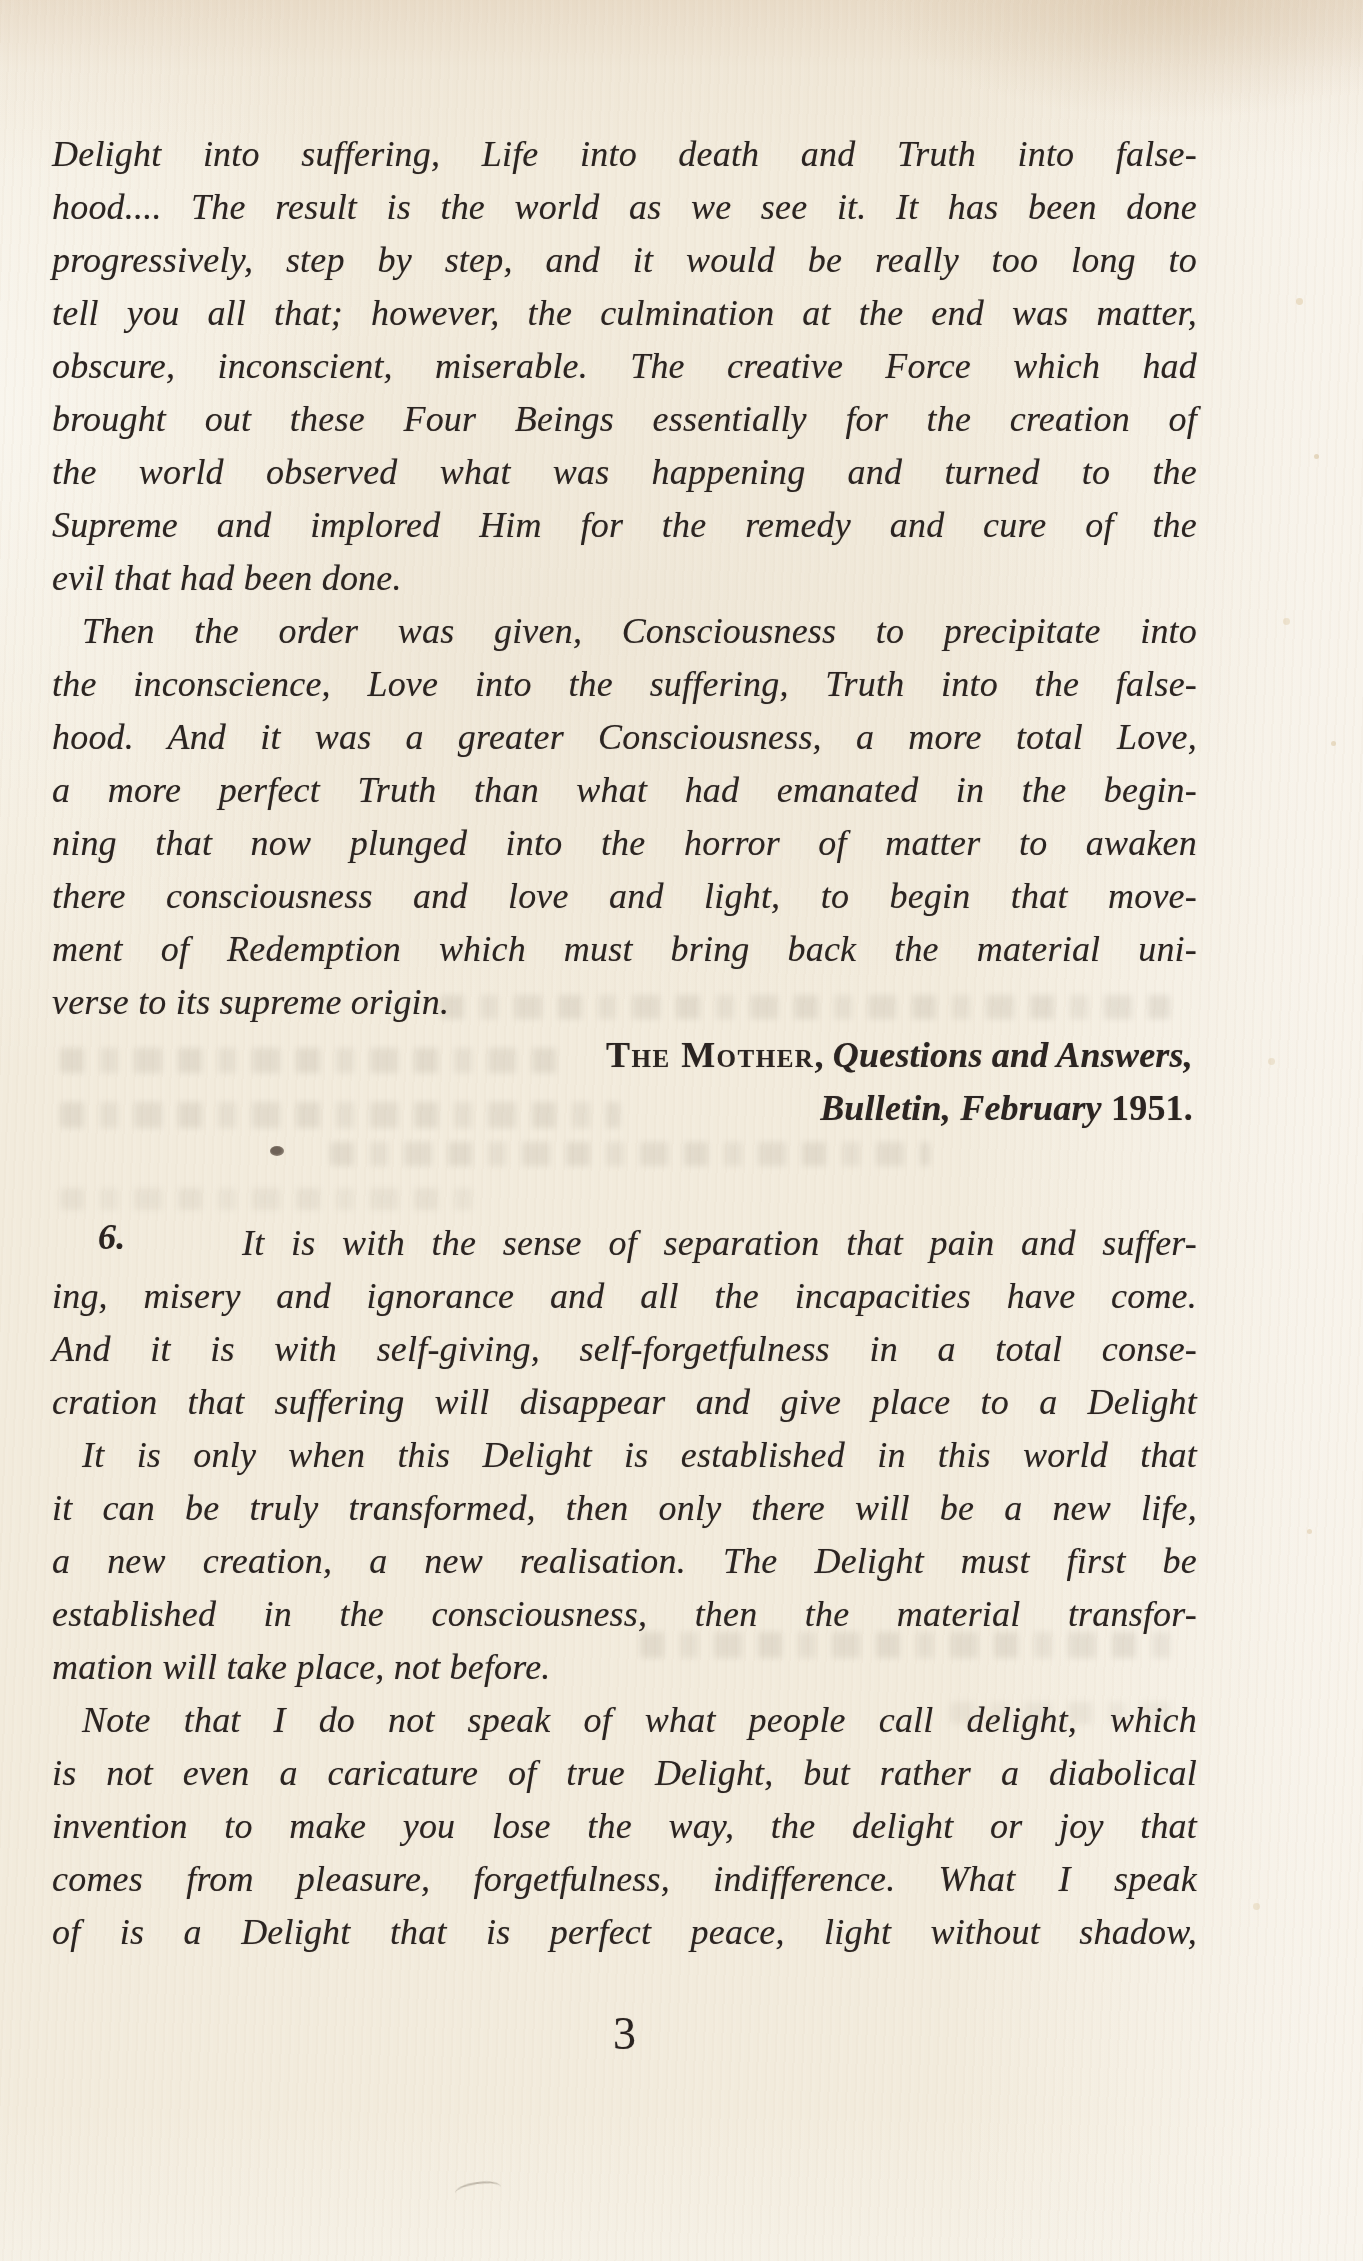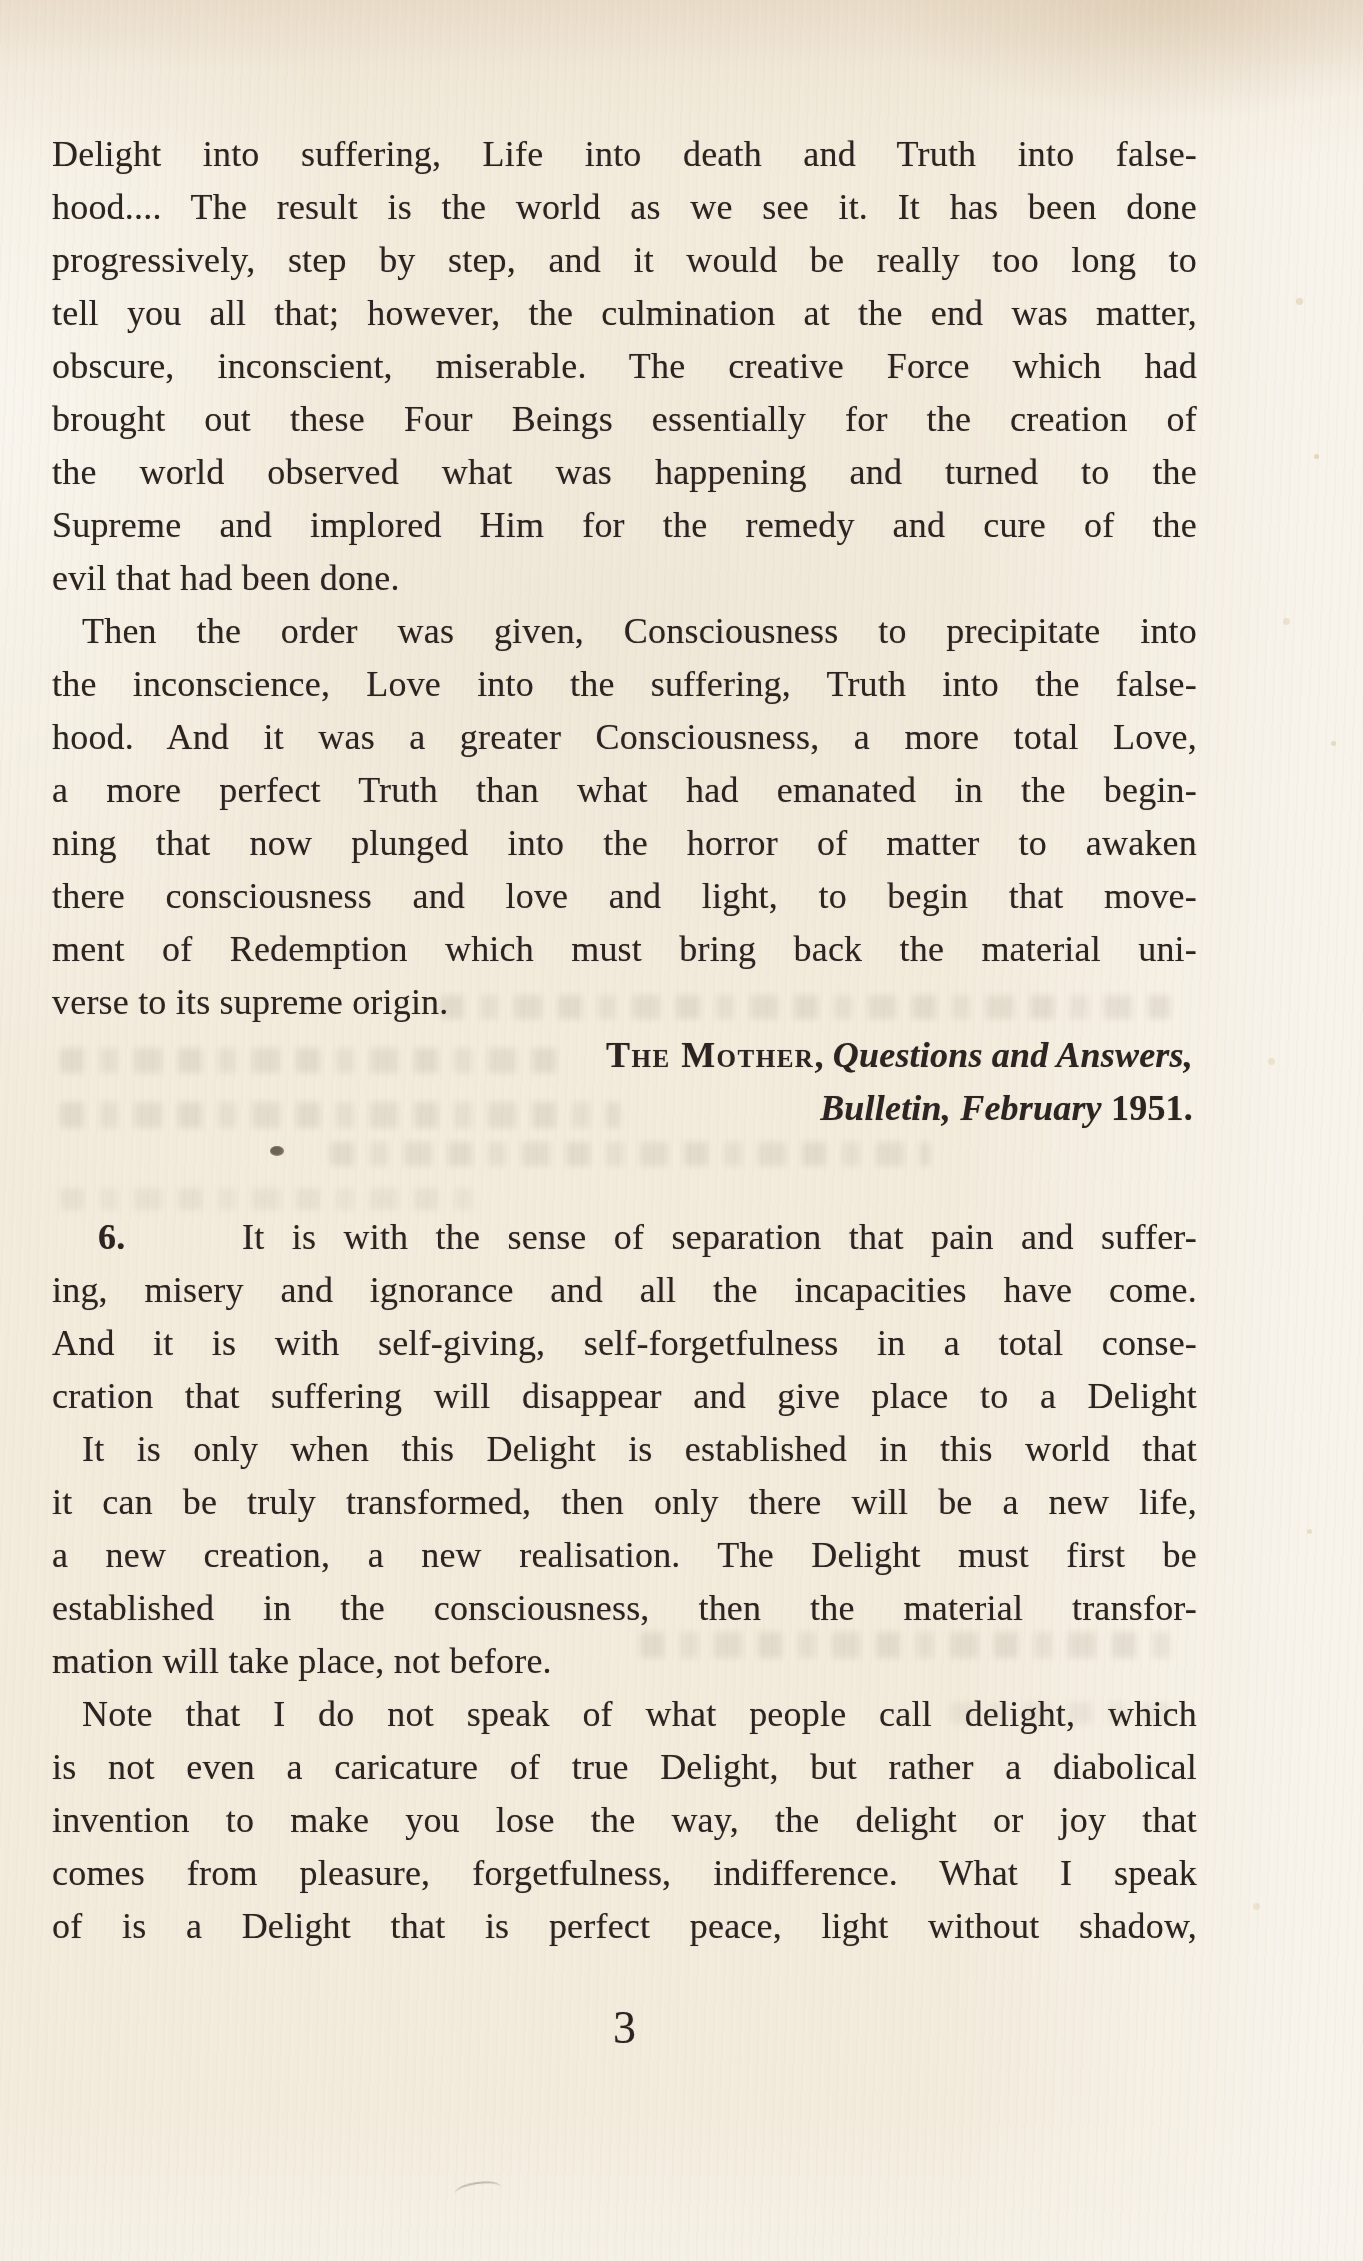--- a/index.html
+++ b/index.html
@@ -23,26 +23,26 @@
   .text-column{
     position:relative;z-index:2;
     margin-left:52px;margin-right:166px;
     padding-top:128px;
     font-size:36px;line-height:53px;
     letter-spacing:0.2px;
     text-shadow:0 0 1px rgba(43,36,33,0.35);
   }
   .para{margin:0;}
   .para-numbered{margin-top:76px;}
-  .line{text-align:justify;text-align-last:justify;white-space:normal;}
+  .line{text-align:justify;text-align-last:justify;white-space:normal;font-style:italic;}
   .line.last{text-align-last:left;}
   .line.indent{text-indent:30px;}
   .numline{display:flex;}
   .num{flex:0 0 190px;box-sizing:border-box;padding-left:46px;font-weight:bold;}
-  .numtext{flex:1 1 auto;text-align:justify;text-align-last:justify;}
+  .numtext{flex:1 1 auto;text-align:justify;text-align-last:justify;margin-top:6px;}
   .attr-line{text-align:right;padding-right:4px;font-weight:bold;}
   .smallcaps{font-variant:small-caps;letter-spacing:1.5px;}
   .italic{font-style:italic;}
   .roman{font-style:normal;}
   .page-number{
     position:relative;z-index:2;
     margin:48px 166px 0 52px;
     text-align:center;
     font-size:46px;line-height:53px;
     text-shadow:0 0 1px rgba(43,36,33,0.3);

